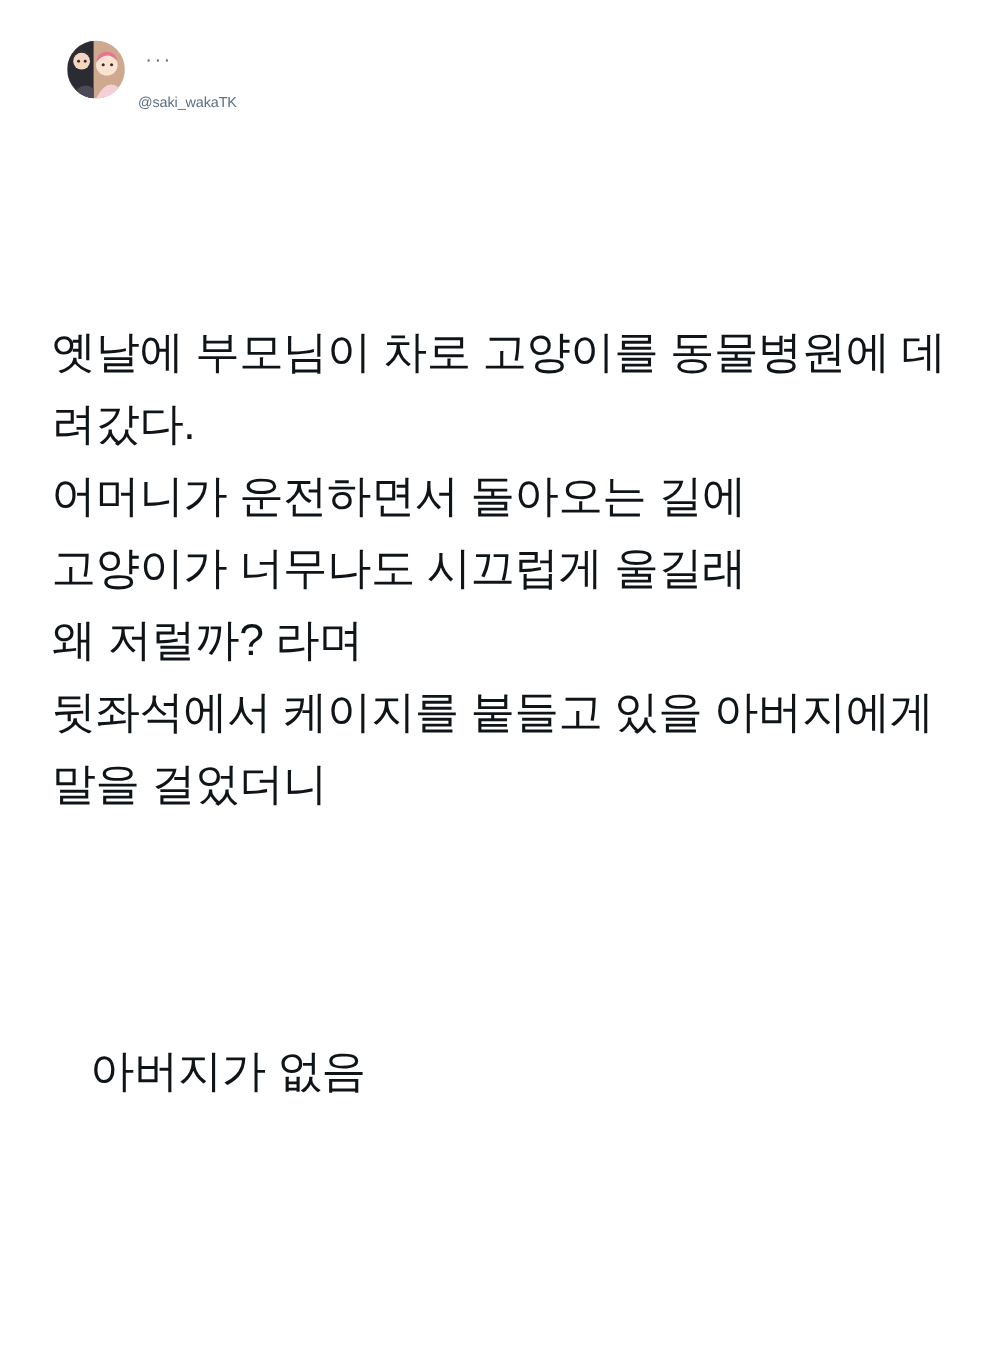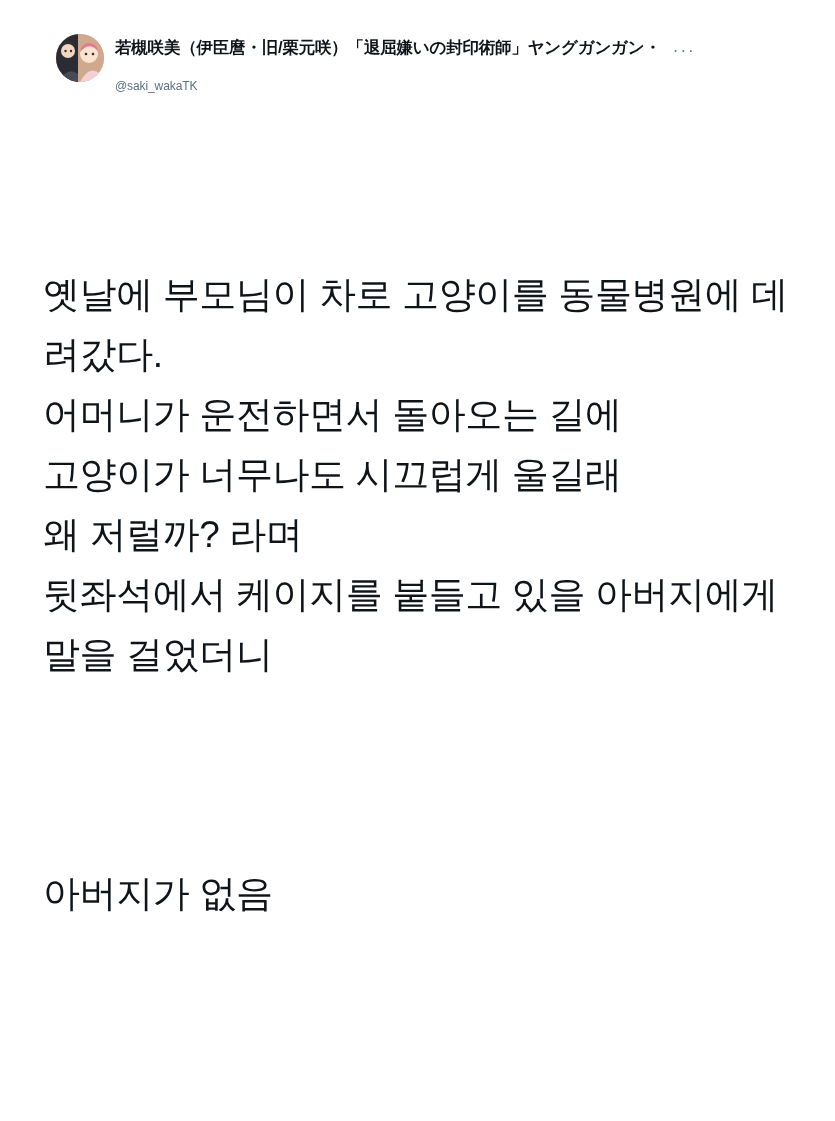--- a/index.html
+++ b/index.html
@@ -78,21 +78,21 @@
     padding: 0 3px;
     font-size: 37px;
     line-height: 1.62;
     letter-spacing: -0.4px;
     color: #0f1419;
     font-weight: 400;
     white-space: pre-wrap;
     word-break: break-word;
   }
   .para { margin: 0; }
-  .para + .para { margin-top: 1.62em; }
+  .para + .para { margin-top: 1.62em; margin-left: 32px; }
 </style>
 </head>
 <body>
 
 <div class="tweet">
 
   <div class="tweet-header">
 
     <div class="avatar">
       <svg width="48" height="48" viewBox="0 0 48 48">
@@ -106,21 +106,20 @@
         <path d="M24 48 q9 -17 19 -9 l0 9 z" fill="#f5cfd8"></path>
         <circle cx="30" cy="20" r="1.3" fill="#3a2b2b"></circle>
         <circle cx="37" cy="20" r="1.3" fill="#3a2b2b"></circle>
         <circle cx="9.5" cy="17" r="1.2" fill="#3a2b2b"></circle>
         <circle cx="15" cy="17" r="1.2" fill="#3a2b2b"></circle>
       </svg>
     </div>
 
     <div class="header-text">
       <div class="name-row">
-        <span class="display-name">若槻咲美（伊臣麿・旧/栗元咲）「退屈嫌いの封印術師」ヤングガンガン・</span>
         <span class="more-btn">···</span>
       </div>
       <div class="handle">@saki_wakaTK</div>
     </div>
 
   </div>
 
   <div class="tweet-body">
     <p class="para">옛날에 부모님이 차로 고양이를 동물병원에 데려갔다.
 어머니가 운전하면서 돌아오는 길에

